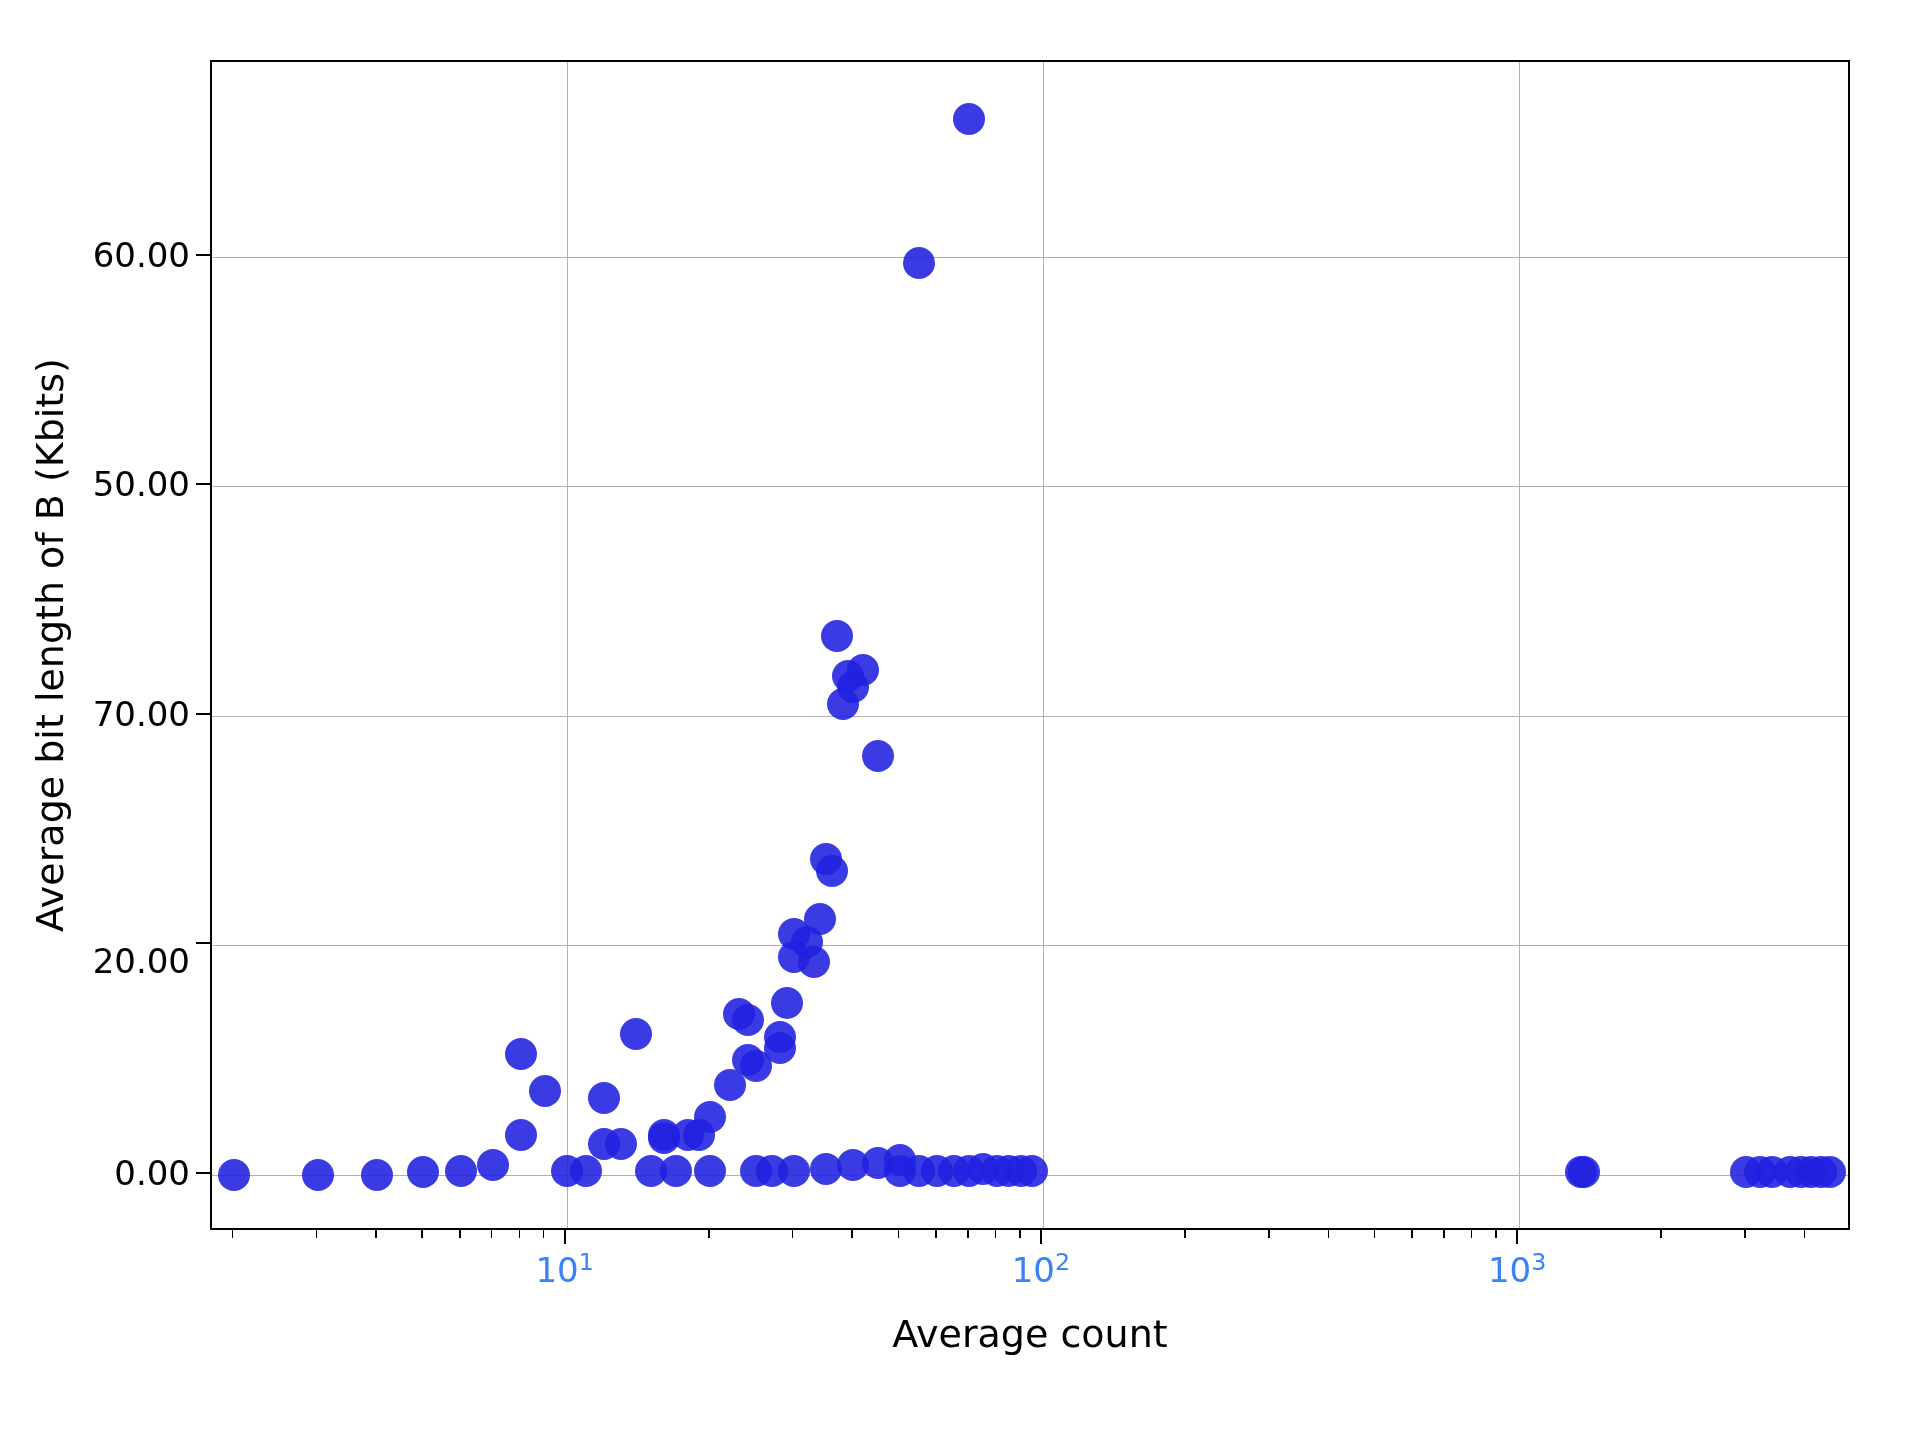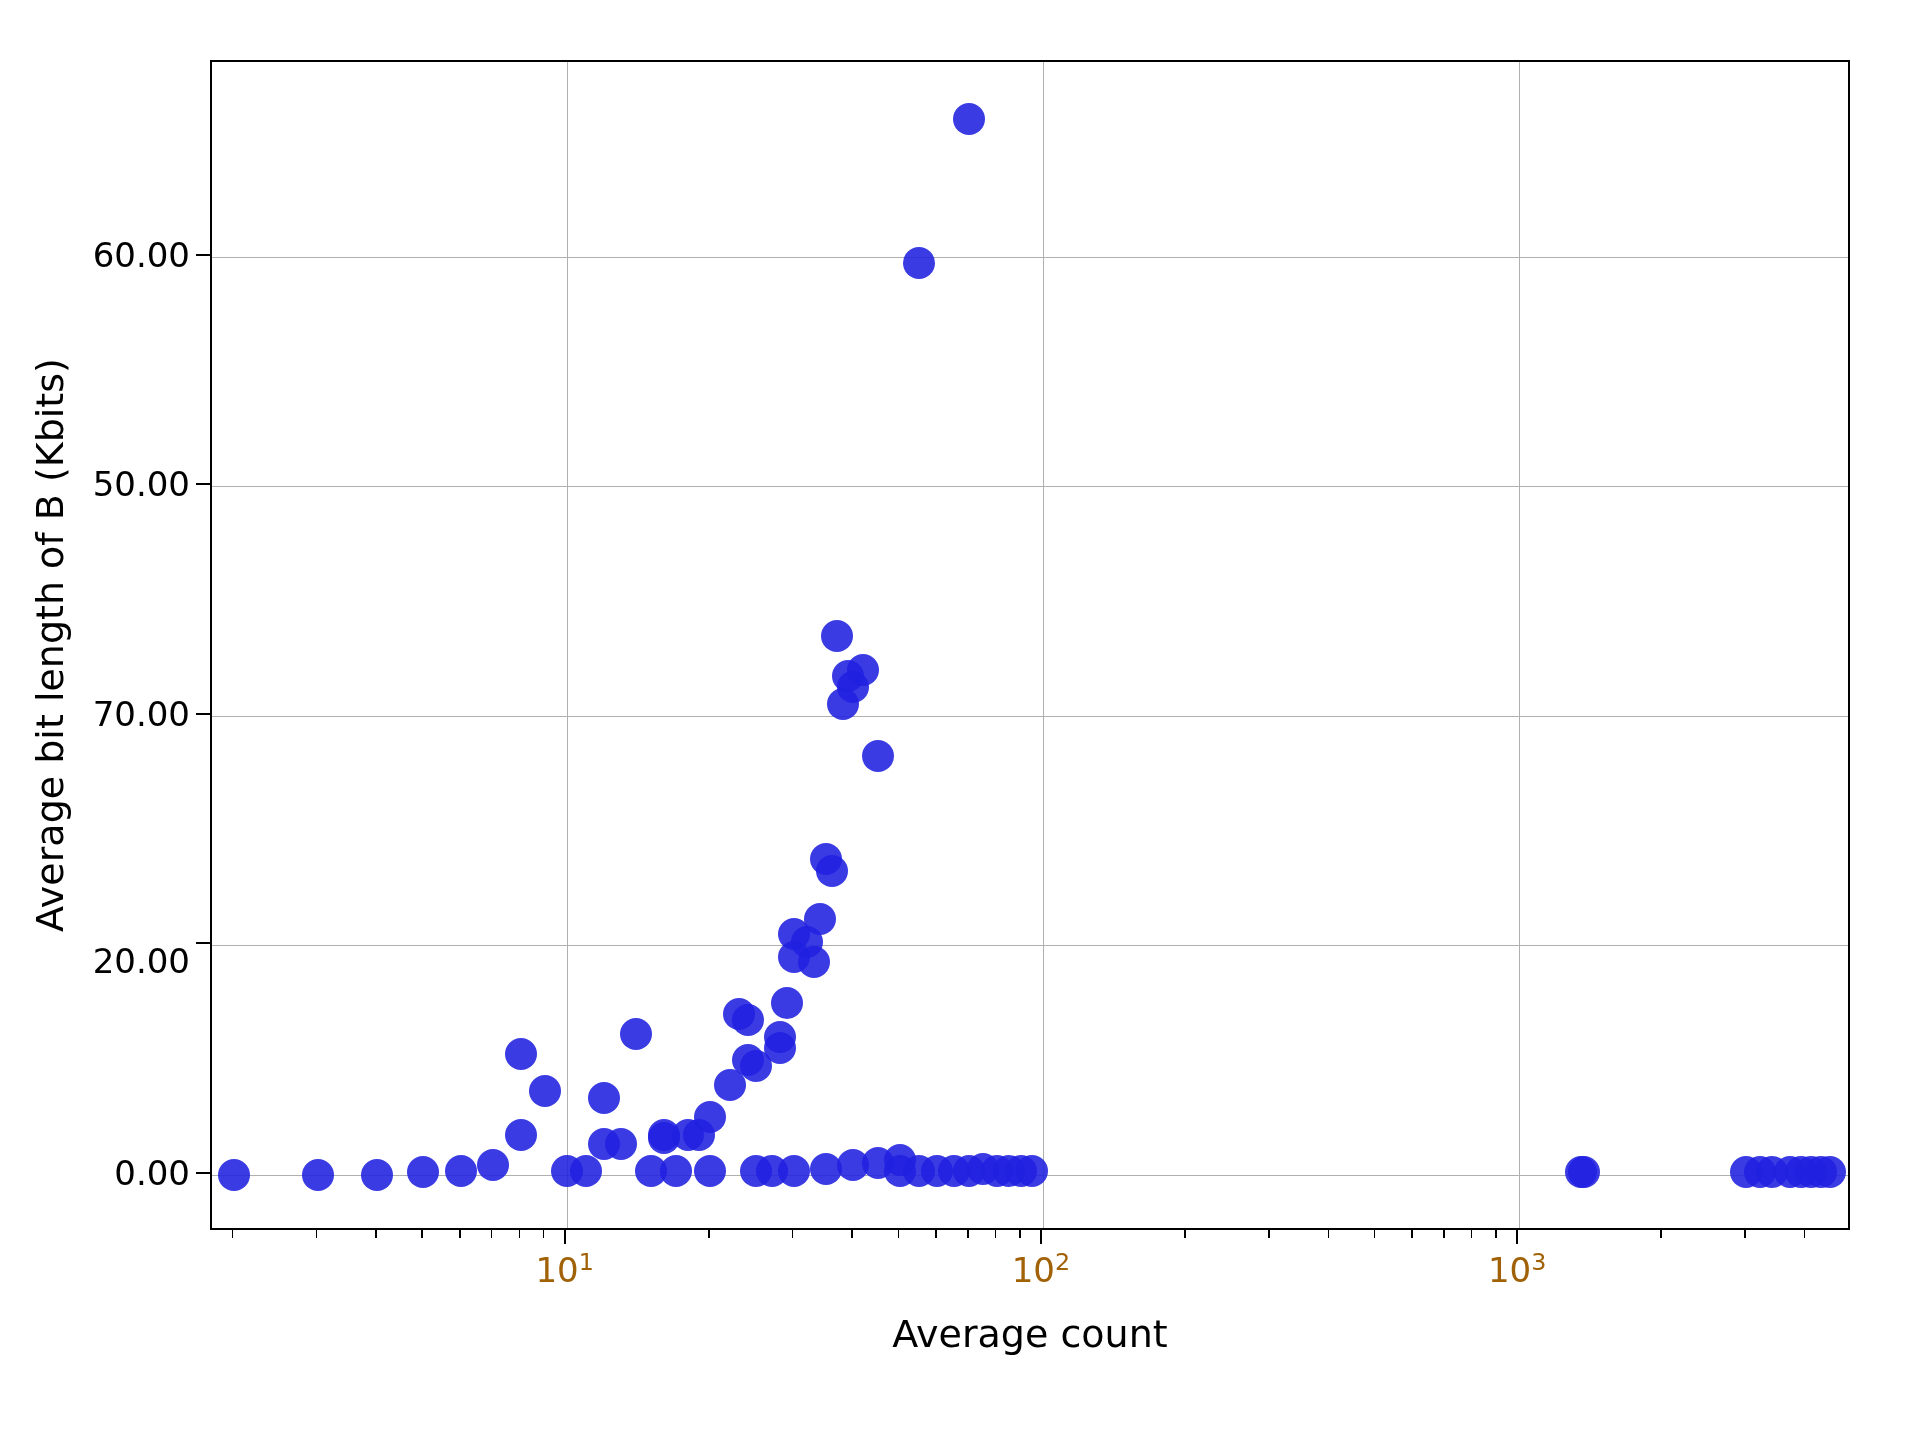--- a/index.html
+++ b/index.html
@@ -31,21 +31,21 @@
   .tick-major, .tick-minor {
     position: absolute;
     background: #000000;
   }
   .tick-major-x { width: 2px; height: 14px; }
   .tick-minor-x { width: 1.5px; height: 8px; }
   .tick-major-y { height: 2px; width: 14px; }
   .xtick-label {
     position: absolute;
     font-size: 34px;
-    color: #a16207;
+    color: #3b82f6;
     transform: translateX(-50%);
     white-space: nowrap;
   }
   .xtick-label sup {
     font-size: 0.7em;
     vertical-align: super;
   }
   .ytick-label {
     position: absolute;
     font-size: 34px;

